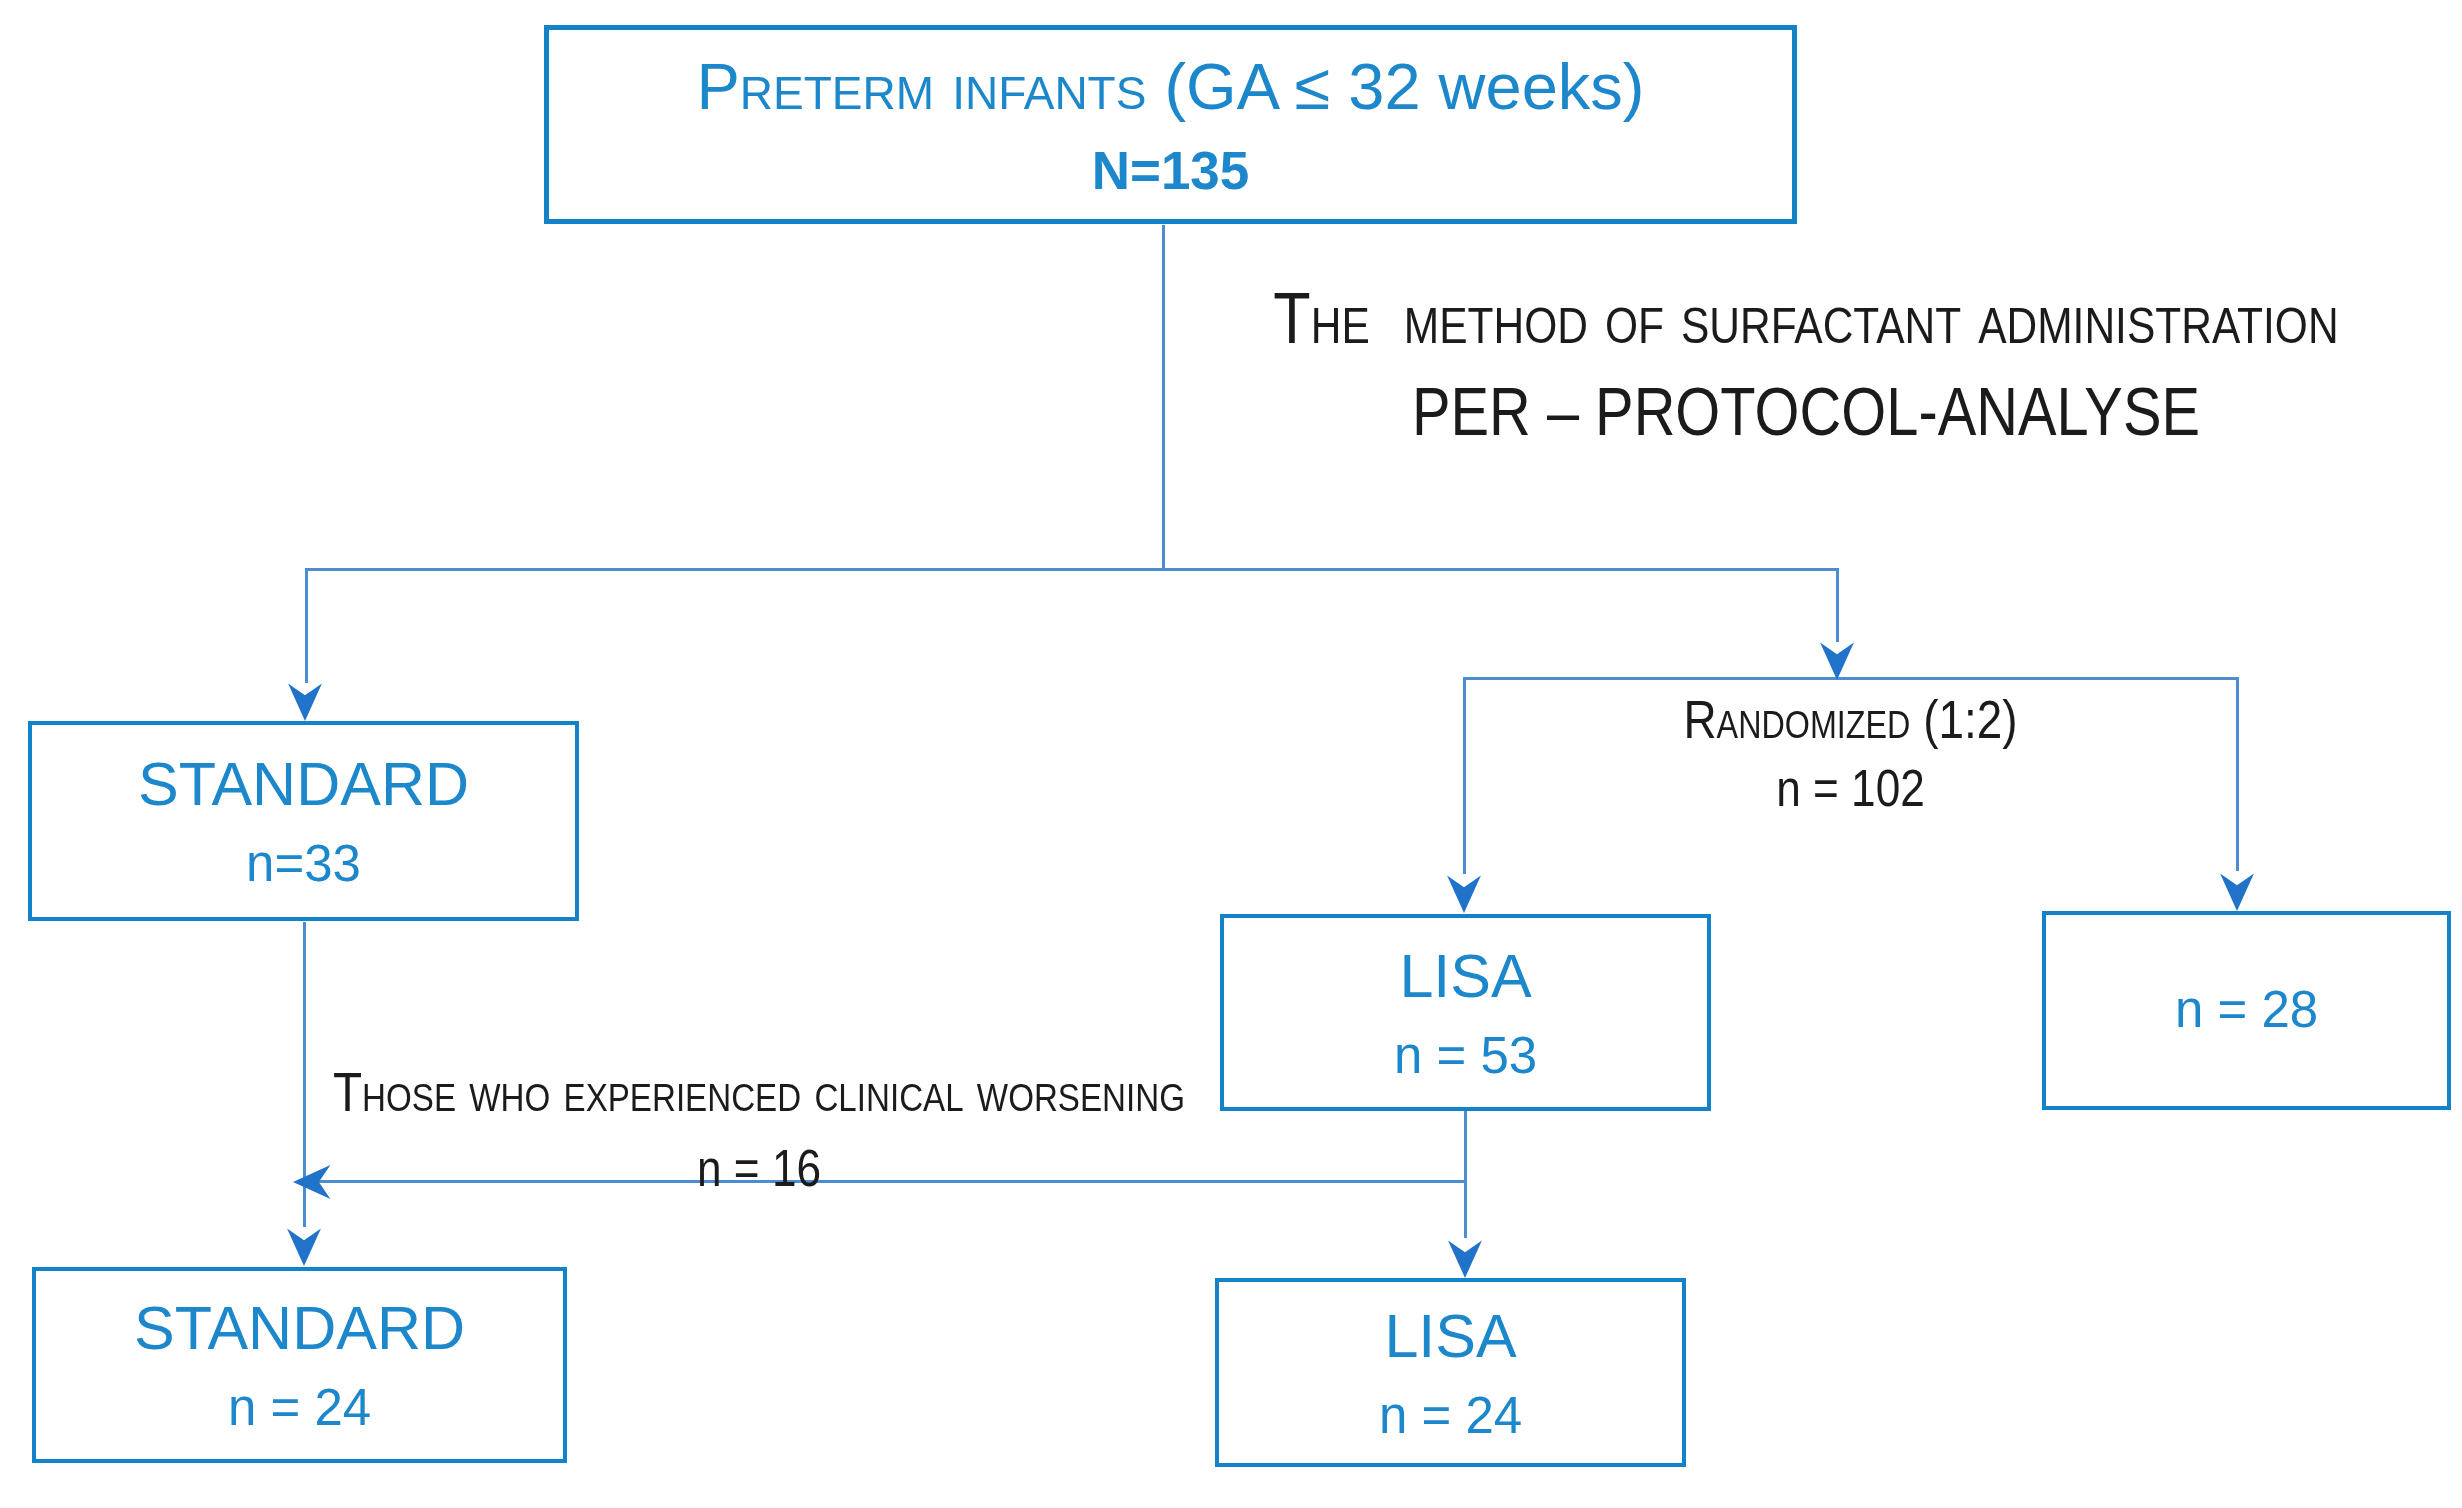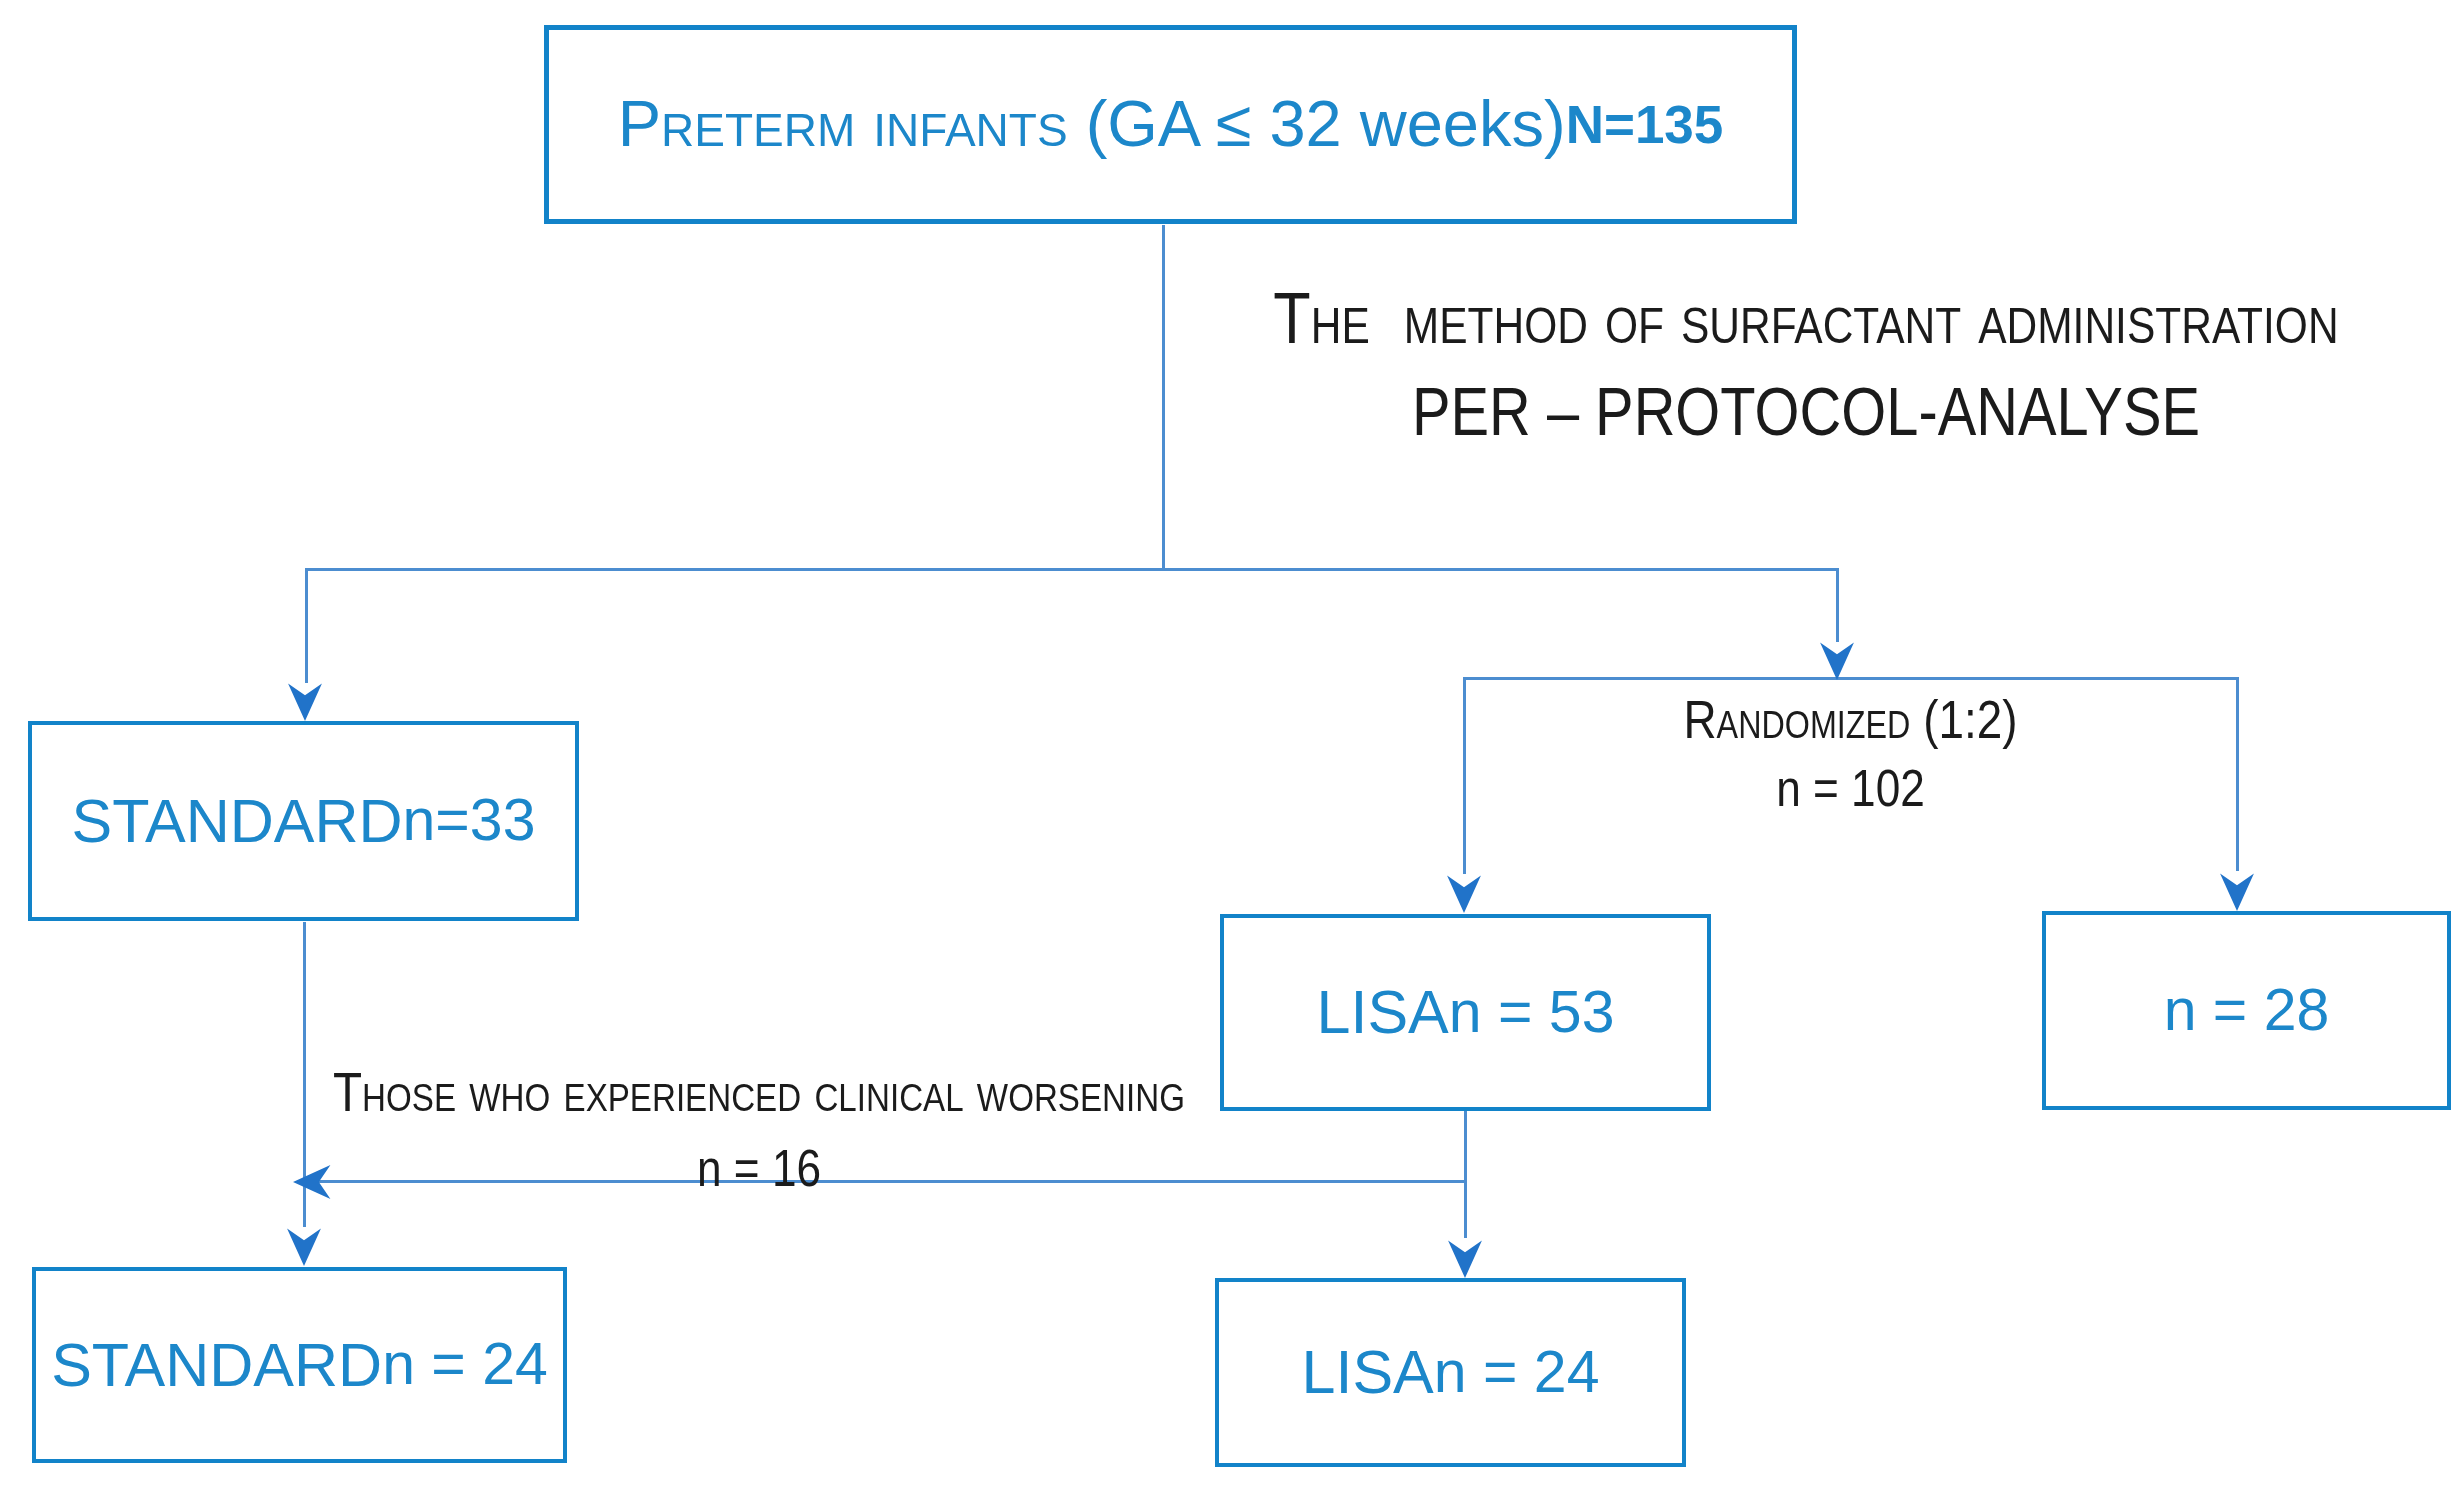--- a/index.html
+++ b/index.html
@@ -20,27 +20,27 @@
     font-family: "Liberation Sans", sans-serif;
     overflow: hidden;
   }
   
   .node {
     position: absolute;
     border: 4.5px solid var(--box_border);
     background: var(--background);
     color: var(--box_text);
     display: flex;
-    flex-direction: row;
+    flex-direction: column;
     align-items: center;
     justify-content: center;
     text-align: center;
   }
   .node .t1 { font-size: 61px; line-height: 1.42; white-space: pre; }
-  .node .t2 { font-size: 59px; line-height: 1.42; white-space: pre; }
+  .node .t2 { font-size: 51px; line-height: 1.42; white-space: pre; }
   #node-preterm { border-width: 5.4px; }
   #node-preterm .t1 { font-size: 65px; }
   #node-preterm .t2 { font-size: 53px; font-weight: bold; }
   
   .sc { font-variant: small-caps; }
   
   .vline, .hline { position: absolute; background: var(--line_color); }
   
   .arrow { position: absolute; display: block; }
   .arrow path { fill: var(--arrow_color); }

